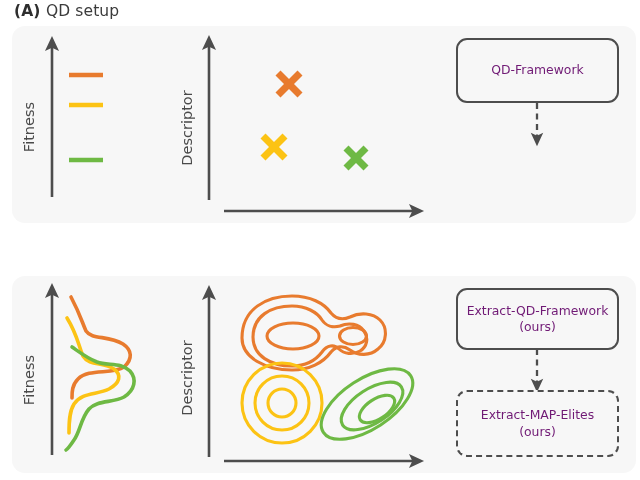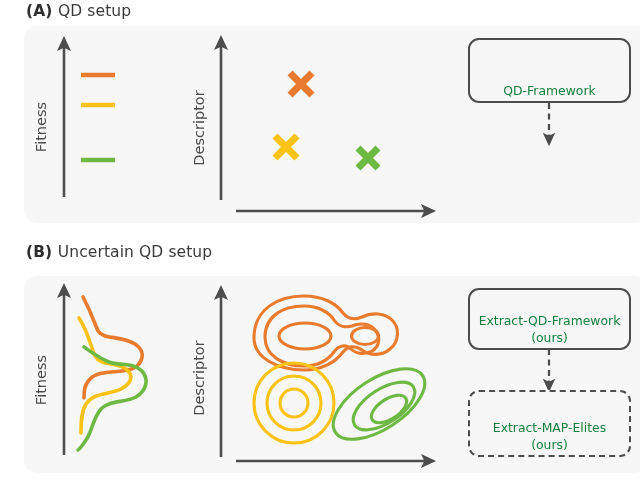--- a/index.html
+++ b/index.html
@@ -3,21 +3,21 @@
 <meta charset="utf-8">
 <style>
   html,body{margin:0;padding:0;}
   body{
     width:640px;height:480px;
     background:#ffffff;
     font-family:"DejaVu Sans", sans-serif;
     overflow:hidden;
     position:relative;
   }
-  .figure{position:absolute;left:16px;top:0;width:514px;height:480px;}
+  .figure{position:absolute;left:4px;top:0;width:514px;height:480px;}
 
   .panel-title{
     position:absolute;
     font-size:15.5px;
     color:#3b3b3b;
     letter-spacing:0.1px;
     white-space:nowrap;
   }
   .panel-title .tag{font-weight:bold;color:#2e2e2e;}
 
@@ -34,24 +34,24 @@
     fill:#4a4a4a;
     font-family:"DejaVu Sans", sans-serif;
   }
 
   .node-box{
     position:absolute;
     box-sizing:border-box;
     background:#f7f7f7;
     border-radius:11px;
     display:flex;
-    align-items:flex-end;
+    align-items:center;
     justify-content:center;
     text-align:center;
-    color:#15803d;
+    color:#701a75;
     font-size:12.4px;
     line-height:1.32;
     padding:2px 6px;
   }
   .node-box.solid{border:2.1px solid #4d4d4d;}
   .node-box.dashed{border:2.1px dashed #4d4d4d;}
 </style>
 </head>
 <body>
 
@@ -165,24 +165,20 @@
 
     <g>
       <line x1="533" y1="349" x2="533" y2="385" stroke="#4d4d4d" stroke-width="2.3" stroke-dasharray="6,4.5" marker-end="url(#arrHeadDash)"></line>
     </g>
   </svg>
 
   <div class="node-box solid" style="left:452px;top:38px;width:163px;height:65px;">
     <span>QD-Framework</span>
   </div>
 
-  <div class="panel-title" style="left:10px;top:243px;">
-    <span class="tag">(B) </span>
-    <span>Uncertain QD setup</span>
-  </div>
 
   <div class="panel-card" style="left:8px;top:276px;width:624px;height:197px;z-index:-1;"></div>
 
   <div class="node-box dashed" style="left:452px;top:390px;width:163px;height:67px;">
     <span>Extract-MAP-Elites (ours)</span>
   </div>
   <div class="node-box solid" style="left:452px;top:288px;width:163px;height:62px;">
     <span>Extract-QD-Framework (ours)</span>
   </div>
 

